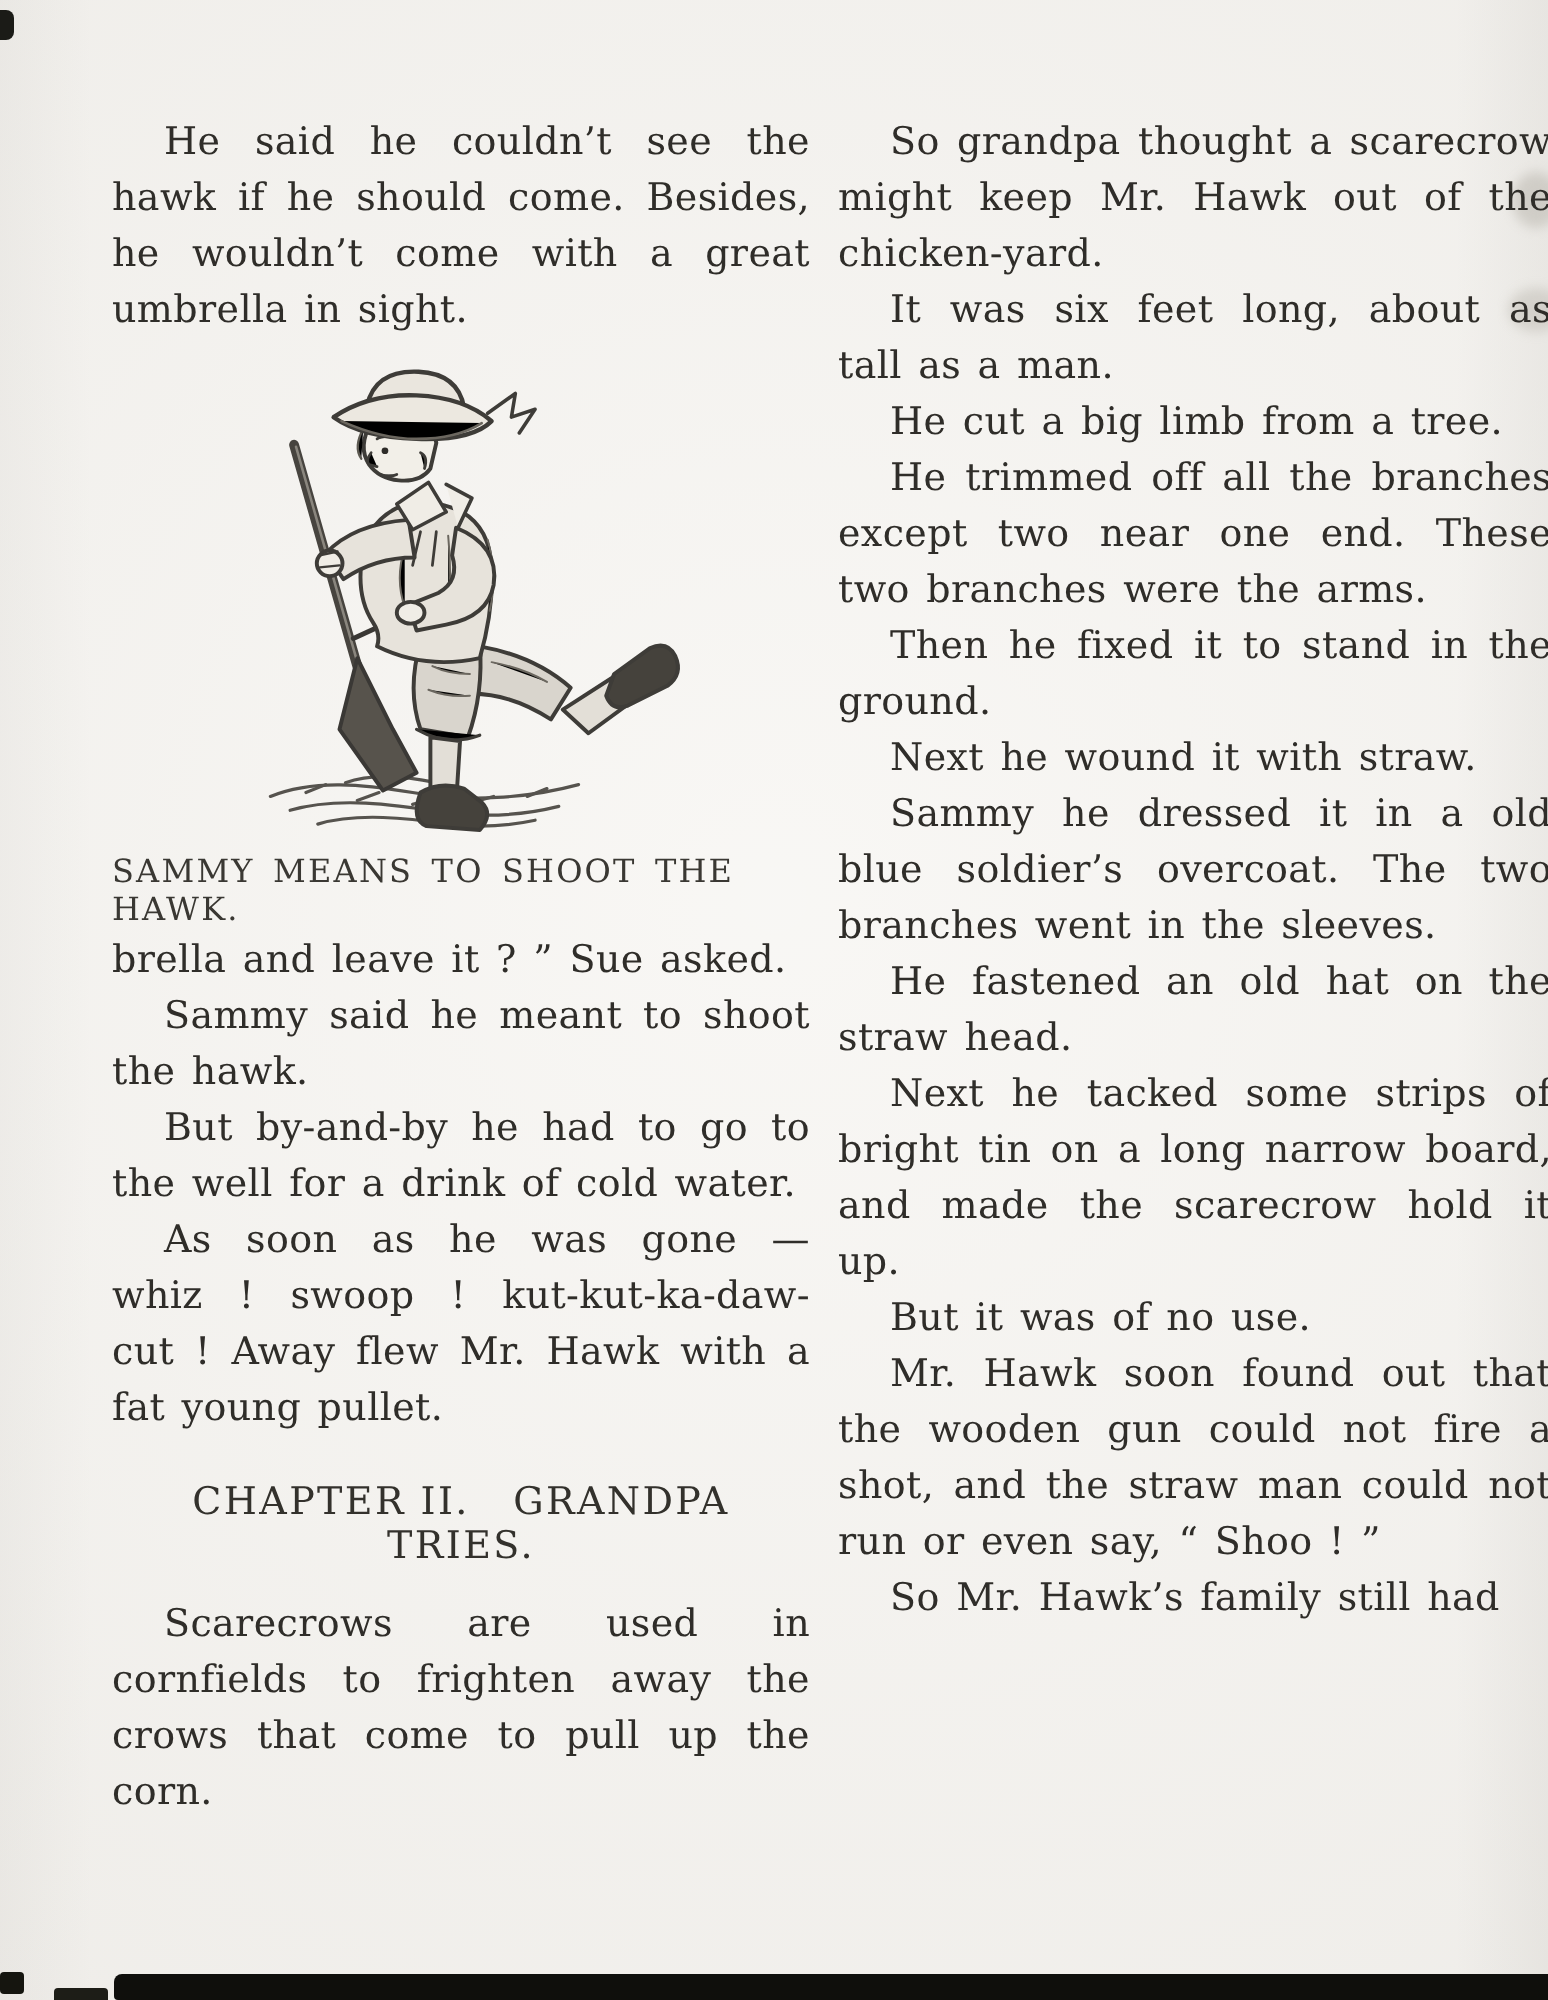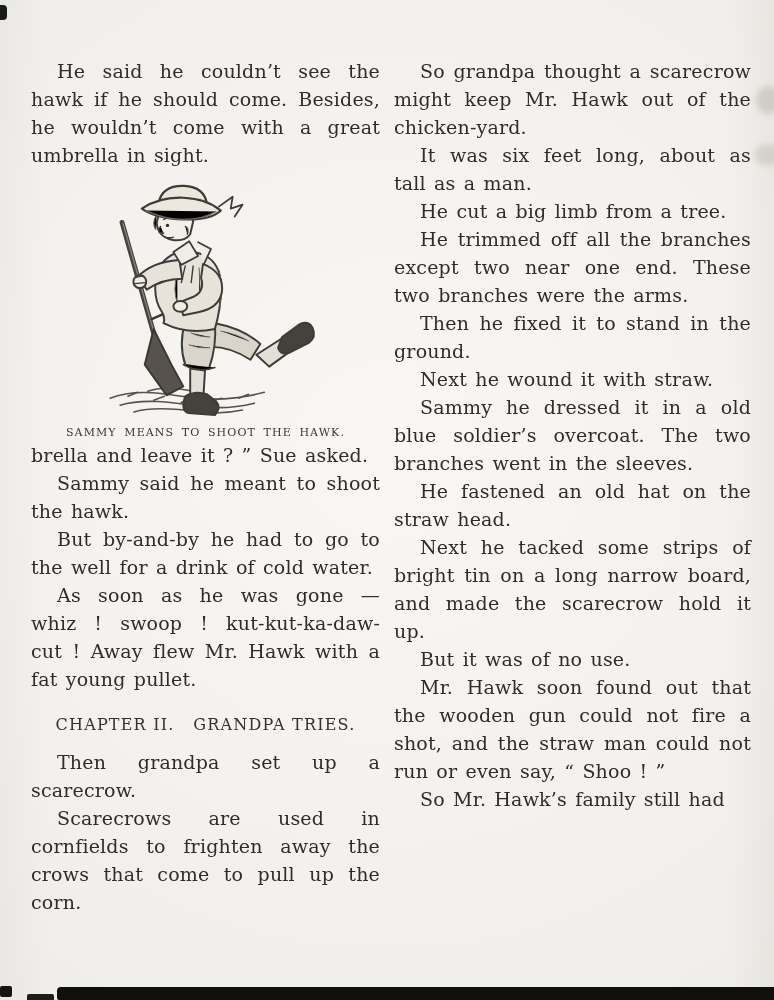--- a/index.html
+++ b/index.html
@@ -13,56 +13,56 @@
   }
   .page::before{
     content:"";position:absolute;inset:0;pointer-events:none;
     background:
       radial-gradient(ellipse 120% 90% at 50% 45%, rgba(255,255,255,0.35), rgba(92,88,78,0.06)),
       linear-gradient(90deg, rgba(90,85,75,0.05), rgba(0,0,0,0) 6%, rgba(0,0,0,0) 94%, rgba(90,85,75,0.07));
   }
   .cols{
     position:absolute;left:0;top:0;right:0;
     display:flex;gap:14px;
-    padding:57px 14px 0 31px;
+    padding:57px 14px 0 56px;
     box-sizing:border-box;
   }
   .col{box-sizing:border-box;}
   .col-left{width:349px;flex:0 0 349px;}
   .col-right{width:357px;flex:0 0 357px;}
   p.para{
     margin:0;
     font-size:19px;
     line-height:28px;
     text-align:justify;
     letter-spacing:.01em;
     word-spacing:2px;
   }
   p.indent{text-indent:26px;}
   p.spread{text-align-last:justify;}
   .chapter{
     margin:22px 0 14px 0;
-    font-size:16px;
+    font-size:19px;
     font-weight:normal;
     text-align:center;
     letter-spacing:1.2px;
     white-space:pre-wrap;
     color:#33312c;
   }
   figure.illustration{
     margin:6px 0 2px 0;
     text-align:center;
   }
   figure.illustration svg{display:block;margin:0 auto;}
   figcaption.caption{
     margin-top:9px;
-    font-size:11px;
+    font-size:16px;
     letter-spacing:1.1px;
     color:#3a3833;
-    text-align:center;
+    text-align:left;
     word-spacing:3px;
   }
   
   .corner-mark-tl{position:absolute;left:0;top:5px;width:7px;height:15px;background:#1b1b17;border-radius:0 4px 4px 0;}
   .bottom-bar{position:absolute;left:57px;right:0;bottom:0;height:13px;background:#0f0f0c;border-radius:4px 0 0 2px;}
   .bottom-mark{position:absolute;left:0;bottom:3px;width:12px;height:11px;background:#15150f;border-radius:2px;}
   .bottom-mark2{position:absolute;left:27px;bottom:0;width:27px;height:6px;background:#1d1d17;border-radius:2px 2px 0 0;}
   .smudge{position:absolute;background:#aaa69c;border-radius:50%;filter:blur(3px);pointer-events:none;}
   .smudge-1{right:-6px;top:86px;width:24px;height:28px;opacity:.40;}
   .smudge-2{right:-8px;top:144px;width:28px;height:22px;opacity:.34;}
@@ -156,21 +156,20 @@
         <figcaption class="caption">SAMMY MEANS TO SHOOT THE HAWK.</figcaption>
       </figure>
 
       <p class="para">brella and leave it&nbsp;?&nbsp;”  Sue asked.</p>
       <p class="para indent">Sammy said he meant to shoot the hawk.</p>
       <p class="para indent">But by-and-by he had to go to the well for a drink of cold water.</p>
       <p class="para indent">As soon as he was gone — whiz&nbsp;! swoop&nbsp;!  kut-kut-ka-daw-cut&nbsp;!  Away flew Mr. Hawk with a fat young pullet.</p>
 
       <h2 class="chapter">CHAPTER II.   GRANDPA TRIES.</h2>
 
-      <p class="para indent">Then grandpa set up a scarecrow.</p>
       <p class="para indent">Scarecrows are used in cornfields to frighten away the crows that come to pull up the corn.</p>
     </div>
 
     <div class="col col-right">
       <p class="para indent">So grandpa thought a scarecrow might keep Mr. Hawk out of the chicken-yard.</p>
       <p class="para indent">It was six feet long, about as tall as a man.</p>
       <p class="para indent">He cut a big limb from a tree.</p>
       <p class="para indent">He trimmed off all the branches except two near one end.  These two branches were the arms.</p>
       <p class="para indent">Then he fixed it to stand in the ground.</p>
       <p class="para indent">Next he wound it with straw.</p>

